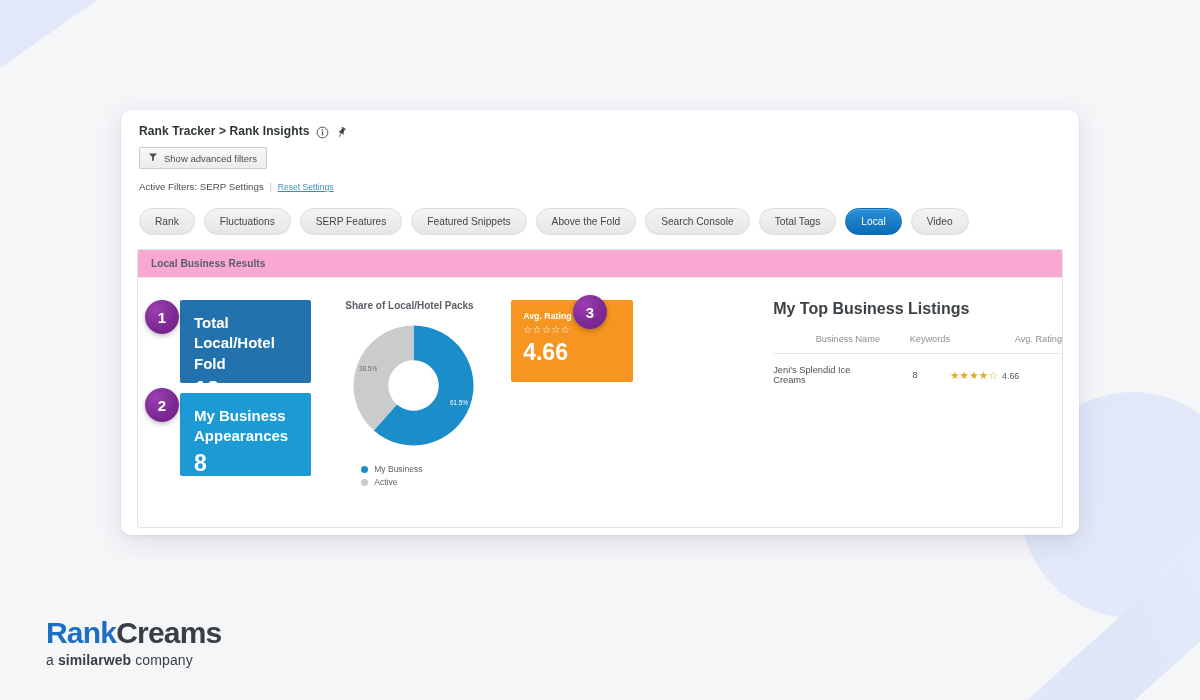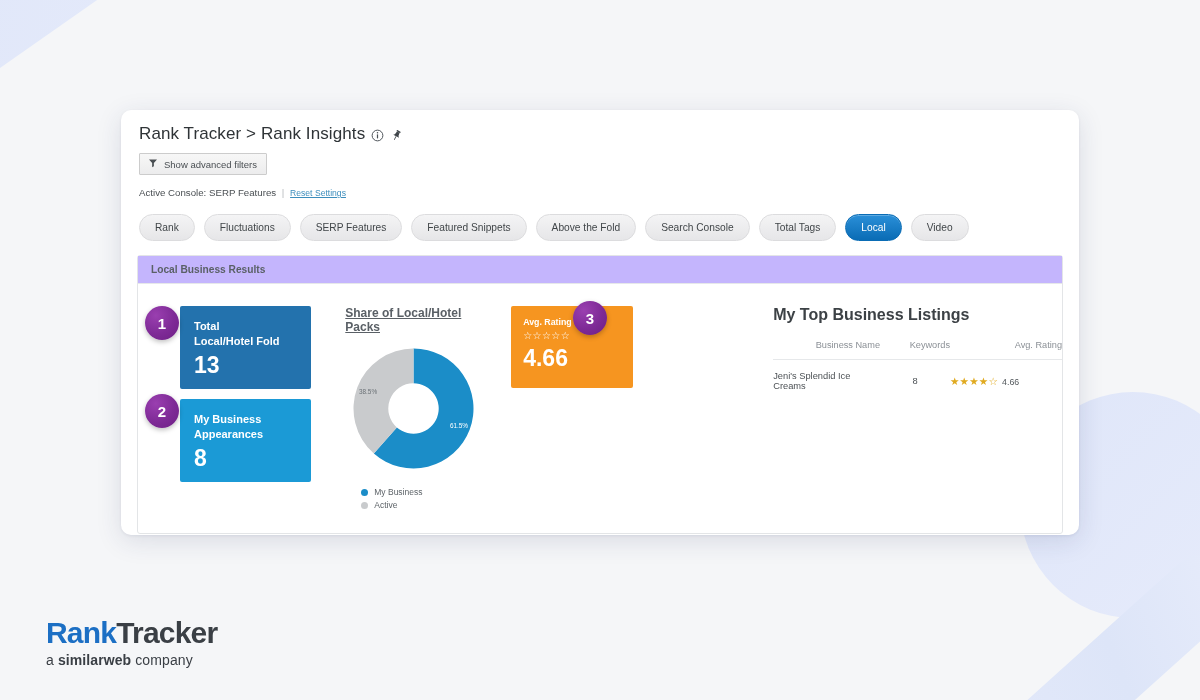--- a/index.html
+++ b/index.html
@@ -33,21 +33,21 @@
   #app-window {
     position: absolute; left: 121px; top: 110px; width: 958px; height: 425px;
     background: #ffffff; border-radius: 10px;
     box-shadow: 0 6px 26px rgba(40,50,90,.13), 0 1px 3px rgba(40,50,90,.08);
     overflow: hidden;
   }
 
   
   #app-header { padding: 14px 18px 10px 18px; }
   #breadcrumb-row { display: flex; align-items: center; gap: 6px; }
-  #page-title { font-size: 17px; font-weight: normal; color: #2f3437; letter-spacing: .1px; }
+  #page-title { font-size: 12px; font-weight: bold; color: #2f3437; letter-spacing: .1px; }
   .hdr-icon { width: 13px; height: 13px; display: inline-block; color: #4a5055; }
   #filters-btn {
     margin-top: 9px; display: inline-flex; align-items: center; gap: 6px;
     background: linear-gradient(#f7f7f7, #ececed);
     border: 1px solid #ccc; border-radius: 1px;
     padding: 4px 9px 4px 8px; font-size: 9.5px; color: #4a4f53; cursor: pointer;
   }
   #active-filters-row { margin-top: 12px; font-size: 9.7px; color: #4a4f53; }
   #reset-settings { color: #3c8dbc; text-decoration: underline; font-size: 8.6px; cursor: pointer; }
   .sep { color: #b9bcbf; margin: 0 3px; }
@@ -63,34 +63,34 @@
     background: linear-gradient(#2a8fd8, #0a6cb5); color: #fff;
     border-color: #0a6cb5; box-shadow: inset 0 1px 0 rgba(255,255,255,.25);
   }
 
   
   #results-card {
     margin: 0 16px 16px 16px; border: 1px solid #e3e5e7; border-radius: 3px;
     height: 279px; background: #fff;
   }
   #results-header {
-    background: #c4b5fd; border-bottom: 1px solid #e6e8ea;
+    background: #f9a8d4; border-bottom: 1px solid #e6e8ea;
     padding: 8px 13px; font-size: 10.2px; font-weight: bold; color: #5a6066;
   }
   #results-body { display: flex; padding: 22px 0 0 0; position: relative; }
 
   
   #kpi-col { width: 160px; margin-left: 42px; display: flex; flex-direction: column; gap: 10px; }
   .kpi { border-radius: 2px; padding: 13px 14px 10px 14px; color: #fff; height: 83px; }
-  .kpi-label { font-size: 11px; font-weight: bold; line-height: 1.35; }
+  .kpi-label { font-size: 15px; font-weight: bold; line-height: 1.35; }
   .kpi-value { font-size: 23px; font-weight: bold; margin-top: 5px; line-height: 1; }
 
   
   #donut-col { width: 190px; margin-left: 22px; }
-  #donut-title { font-size: 12px; font-weight: bold; color: #5a6066; margin-bottom: 12px; padding-left: 12px; text-decoration: underline; }
+  #donut-title { font-size: 10px; font-weight: bold; color: #5a6066; margin-bottom: 12px; padding-left: 12px; }
   #donut-wrap { position: relative; width: 125px; height: 125px; margin-left: 18px; }
   #donut-legend { margin-top: 16px; padding-left: 28px; }
   .legend-item { display: flex; align-items: center; gap: 6px; margin-bottom: 3px; }
   .legend-dot { width: 7px; height: 7px; border-radius: 50%; }
   .legend-label { font-size: 8.5px; color: #5d6368; }
 
   
   #rating-col { margin-left: 22px; }
   #rating-card {
     width: 122px; height: 82px; border-radius: 2px; padding: 11px 12px; color: #fff;
@@ -170,21 +170,21 @@
       <div id="filters-btn">
         <span>
           <svg viewBox="0 0 16 16" width="10" height="10">
               <path d="M1.6 2.2h12.8L9.4 8.1v5l-2.8 1.6v-6.6z" fill="#4a4f53"></path>
             </svg>
         </span>
         <span>Show advanced filters</span>
       </div>
 
       <div id="active-filters-row">
-        <span>Active Console: SERP Features</span>
+        <span>Active Filters: SERP Settings</span>
         <span class="sep">|</span>
         <span id="reset-settings">Reset Settings</span>
       </div>
     </div>
 
     <div id="tabs">
         <div class="tab">Rank</div>
         <div class="tab">Fluctuations</div>
         <div class="tab">SERP Features</div>
         <div class="tab">Featured Snippets</div>
@@ -270,20 +270,20 @@
         <div class="badge" id="badge-1">1</div>
         <div class="badge" id="badge-2">2</div>
         <div class="badge" id="badge-3">3</div>
 
       </div>
     </div>
   </div>
 
   <div id="logo">
     <div id="logo-main">
-      <span id="logo-rank">Rank</span><span id="logo-ranger">Tracker</span>
+      <span id="logo-rank">Rank</span><span id="logo-ranger">Creams</span>
     </div>
     <div id="logo-tag">
       <span>a </span><b>similarweb</b><span> company</span>
     </div>
   </div>
 
 </div>
 
 </body></html>

